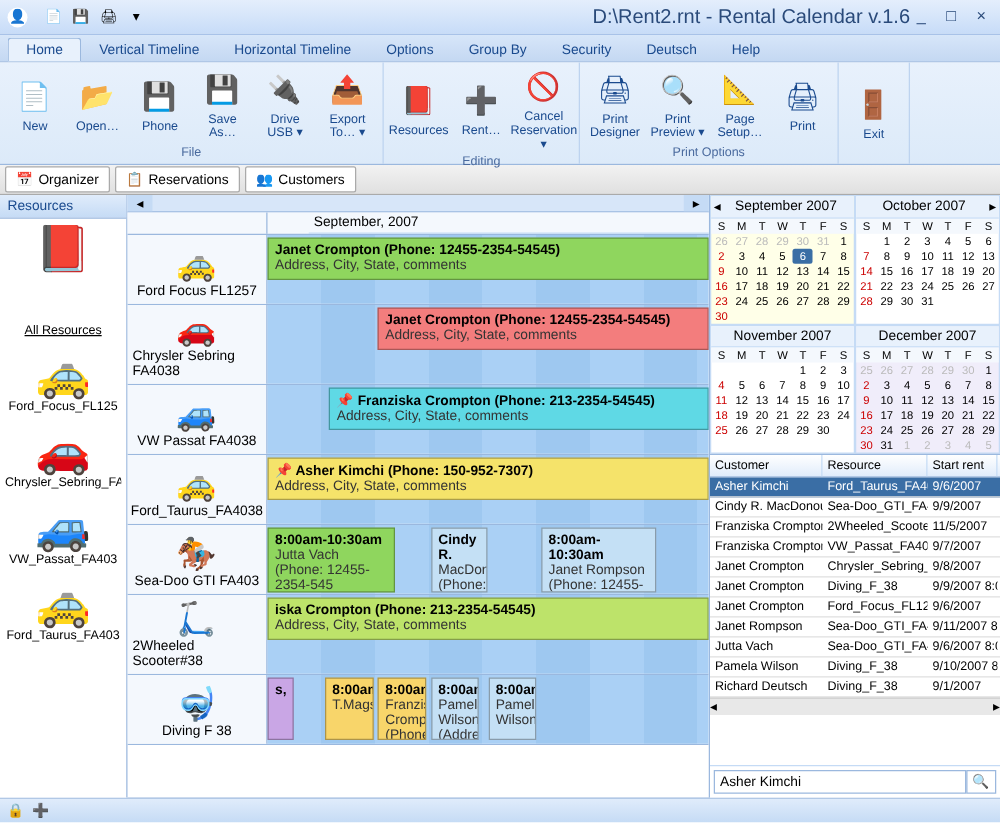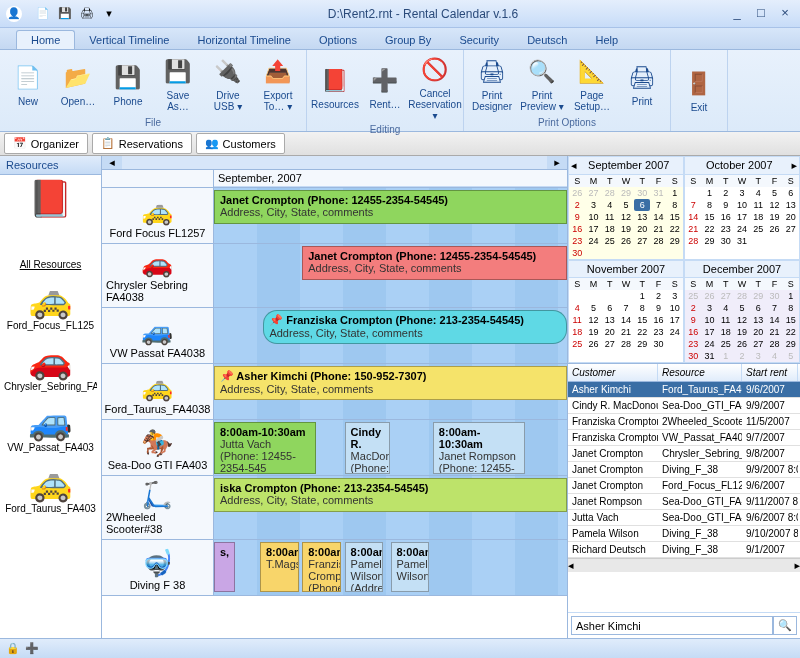--- a/index.html
+++ b/index.html
@@ -3,26 +3,26 @@
 <meta charset="utf-8">
 <style>
 * { margin: 0; padding: 0; box-sizing: border-box; font-family: Tahoma, Arial, sans-serif; font-size: 11px; }
 body { background: #fff; width: 800px; height: 658px; overflow: hidden; position: relative; }
 
 
 .titlebar { height: 28px; background: linear-gradient(#e4eefc, #c7dcf8); display: flex; align-items: center; padding: 0 6px; border-bottom: 1px solid #a8c2e8; }
 .titlebar .sys-icon { width: 16px; height: 16px; background: #fff; border-radius: 50%; margin-right: 4px; display: inline-flex; align-items: center; justify-content: center; }
 .titlebar .qat { display: flex; gap: 4px; margin-left: 8px; }
 .qat-btn { width: 18px; height: 18px; display: inline-flex; align-items: center; justify-content: center; }
-.titlebar .title { flex: 1; text-align: center; color: #2a4a7a; font-size: 12px; }
+.titlebar .title { flex: 1; text-align: right; color: #2a4a7a; font-size: 16px; }
 .win-btns { display: flex; gap: 6px; }
 .win-btn { width: 18px; height: 14px; color: #2a4a7a; text-align: center; font-size: 13px; line-height: 12px; }
 
 
-.ribbon-tabs { height: 22px; background: linear-gradient(#d7e6f9, #c4d8f2); display: flex; align-items: flex-end; padding-left: 16px; border-bottom: 1px solid #9bb8de; }
+.ribbon-tabs { height: 22px; background: linear-gradient(#d7e6f9, #c4d8f2); display: flex; align-items: flex-end; padding-left: 6px; border-bottom: 1px solid #9bb8de; }
 .ribbon-tab { padding: 3px 14px; color: #1a4a8e; cursor: pointer; }
 .ribbon-tab.active { background: #e8f1fc; border: 1px solid #9bb8de; border-bottom: none; border-radius: 3px 3px 0 0; }
 
 
 .ribbon { height: 82px; background: linear-gradient(#e8f1fc, #dceaf9); display: flex; border-bottom: 1px solid #9bb8de; }
 .ribbon-group { border-right: 1px solid #bdd3ef; display: flex; flex-direction: column; padding: 2px 4px; }
 .ribbon-group .gbody { display: flex; flex: 1; gap: 2px; }
 .ribbon-group .glabel { text-align: center; color: #4a6a9e; font-size: 10px; padding: 1px 0; }
 .rbtn { width: 48px; display: flex; flex-direction: column; align-items: center; justify-content: center; padding: 2px; border-radius: 3px; cursor: pointer; color: #1a4a8e; }
 .rbtn .ricon { width: 32px; height: 32px; display: flex; align-items: center; justify-content: center; font-size: 22px; }
@@ -38,21 +38,21 @@
 .left-panel .hdr { background: linear-gradient(#e0ecfb, #c5dbf5); padding: 3px 6px; color: #1a4a8e; border-bottom: 1px solid #9bb8de; }
 .res-list { padding: 4px; overflow: hidden; }
 .res-item { text-align: center; margin-bottom: 10px; }
 .res-item .ricon { font-size: 36px; line-height: 40px; }
 .res-item .rname { font-size: 10px; white-space: nowrap; overflow: hidden; }
 .res-item.all .rname { text-decoration: underline; margin-top: 40px; }
 
 .center { flex: 1; display: flex; flex-direction: column; border-right: 1px solid #9bb8de; }
 .center .scroll-btns { height: 14px; background: #d7e6f9; display: flex; justify-content: space-between; border-bottom: 1px solid #9bb8de; }
 .scroll-btn { width: 20px; text-align: center; background: #c5dbf5; cursor: pointer; }
-.timeline-hdr { display: flex; background: #f4f8fd; border-bottom: 1px solid #9bb8de; }
+.timeline-hdr { display: flex; background: #f4f8fd; border-bottom: 1px solid #9bb8de; gap: 33px; }
 .rowhdr-col { width: 112px; border-right: 1px solid #9bb8de; }
 .month-row { padding: 2px 4px; border-bottom: 1px solid #c5dbf5; }
 .day-row { display: flex; }
 .day-cell { flex: 1; padding: 2px 3px; border-right: 1px solid #c5dbf5; font-size: 10px; }
 
 .rows { flex: 1; overflow: hidden; }
 .row { display: flex; border-bottom: 1px solid #9bb8de; min-height: 56px; }
 .row .rowhdr { width: 112px; border-right: 1px solid #9bb8de; padding: 4px; display: flex; flex-direction: column; align-items: center; justify-content: flex-end; background: #f4f8fd; font-size: 10px; }
 .row .rowhdr .ricon { font-size: 26px; }
 .row .track { flex: 1; position: relative; background: repeating-linear-gradient(90deg, #aad0f5 0 43px, #9ec8f0 43px 86px); }
@@ -67,21 +67,21 @@
 .cal .dayhdr { display: flex; background: #f4f8fd; }
 .cal .dayhdr div, .cal .wk div { width: 16.5px; text-align: center; font-size: 9px; padding: 1px 0; }
 .cal .wk { display: flex; }
 .cal .wk div.out { color: #bbb; }
 .cal .wk div.sun { color: #c00; }
 .cal .wk div.today { background: #3a6ea5; color: #fff; border-radius: 2px; }
 .cal.a { background: #ffffe8; }
 .cal.d { background: #f0edfa; }
 
 .grid { flex: 1; border-top: 1px solid #9bb8de; overflow: hidden; }
-.grid .ghdr { display: flex; background: linear-gradient(#fff,#e0ecfb); border-bottom: 1px solid #9bb8de; font-style: italic; }
+.grid .ghdr { display: flex; background: linear-gradient(#fff,#e0ecfb); border-bottom: 1px solid #9bb8de; }
 .grid .ghdr div { padding: 3px 4px; border-right: 1px solid #c5dbf5; font-size: 10px; }
 .grid .grow { display: flex; border-bottom: 1px solid #e0e0e0; }
 .grid .grow div { padding: 2px 4px; font-size: 10px; white-space: nowrap; overflow: hidden; }
 .grid .grow.sel { background: #3a6ea5; color: #fff; }
 .c1 { width: 90px; } .c2 { width: 84px; } .c3 { width: 56px; }
 .grid-scroll { height: 14px; background: #e8e8e8; display: flex; justify-content: space-between; border-top: 1px solid #ccc; }
 .search-row { padding: 3px; border-top: 1px solid #c5dbf5; display: flex; }
 .search-row input { flex: 1; padding: 2px 4px; border: 1px solid #9bb8de; }
 
 .statusbar { height: 20px; background: linear-gradient(#e0ecfb, #c5dbf5); border-top: 1px solid #9bb8de; display: flex; align-items: center; padding: 0 6px; gap: 6px; }
@@ -266,21 +266,21 @@
           <div class="track">
             <div class="event" style="left: 25%; width: 75%; top: 2px; height: 34px; background: rgb(243, 125, 125);"><span class="et">Janet Crompton (Phone: 12455-2354-54545)</span><span class="eb">Address, City, State, comments</span></div>
           </div>
         </div>
         <div class="row">
           <div class="rowhdr">
             <div class="ricon">🚙</div>
             <div>VW Passat  FA4038</div>
           </div>
           <div class="track">
-            <div class="event" style="left: 14%; width: 86%; top: 2px; height: 34px; background: rgb(95, 217, 229); border-radius: 14px;"><span class="et">📌 Franziska Crompton (Phone: 213-2354-54545)</span><span class="eb">Address, City, State, comments</span></div>
+            <div class="event" style="left: 14%; width: 86%; top: 2px; height: 34px; background: rgb(95, 217, 229);"><span class="et">📌 Franziska Crompton (Phone: 213-2354-54545)</span><span class="eb">Address, City, State, comments</span></div>
           </div>
         </div>
         <div class="row">
           <div class="rowhdr">
             <div class="ricon">🚕</div>
             <div>Ford_Taurus_FA4038</div>
           </div>
           <div class="track">
             <div class="event" style="left: 0%; width: 100%; top: 2px; height: 34px; background: rgb(245, 227, 106);"><span class="et">📌 Asher Kimchi (Phone: 150-952-7307)</span><span class="eb">Address, City, State, comments</span></div>
           </div>

